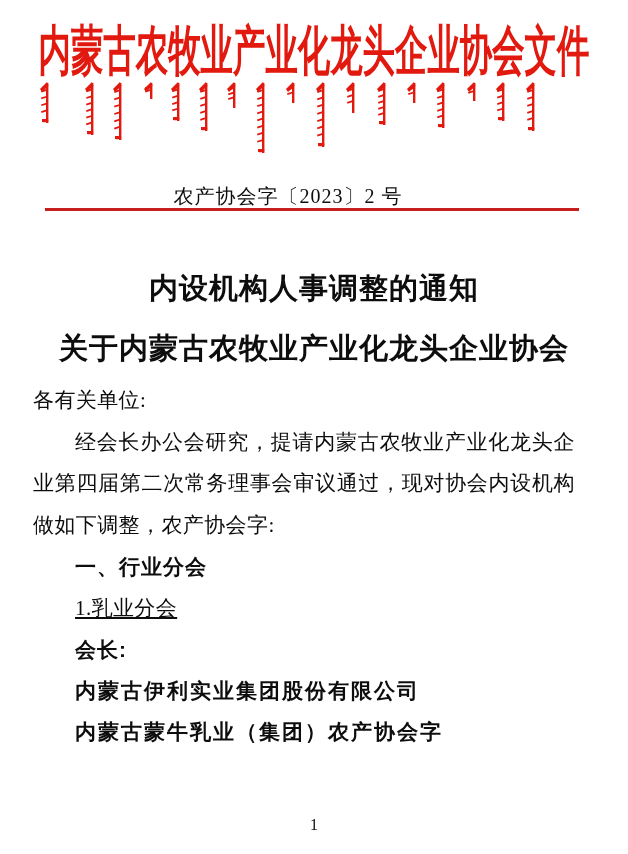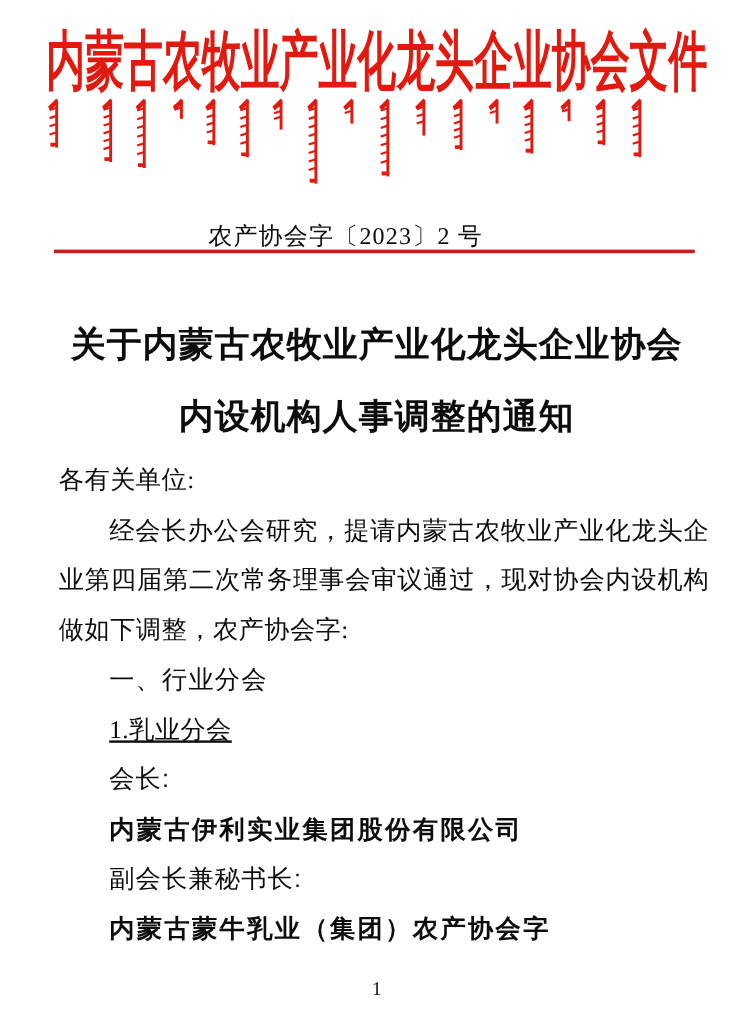--- a/index.html
+++ b/index.html
@@ -24,29 +24,29 @@
   }
   .red-divider { position:absolute; top:208px; left:45px; width:534px; height:3px; }
   
   .doc-title {
     position:absolute; top:258px; left:0; width:628px; text-align:center;
     font-weight:700; font-size:29px;
   }
   .title-line { height:60px; line-height:60px; letter-spacing:1px; }
   
   .body-text {
-    position:absolute; top:380px; left:49px; width:542px;
+    position:absolute; top:380px; left:33px; width:542px;
     font-size:21px; line-height:41.5px; letter-spacing:0.4px;
     text-align:justify; text-justify:inter-character;
   }
   .body-text p { margin:0; padding:0; }
   .salutation { text-indent:0; }
   .para { text-indent:2em; }
   .section-heading, .role {
-    text-indent:2em; font-weight:400; letter-spacing:1px;
+    text-indent:2em; font-weight:700; letter-spacing:1px;
     font-family:"Liberation Sans","DejaVu Sans",sans-serif;
   }
   .subsection { text-indent:2em;text-decoration:underline; }
   .company { text-indent:2em; letter-spacing:2px;font-weight:bold; }
   
   .page-number {
     position:absolute; top:816px; left:0; width:628px; text-align:center;
     font-size:16px;
   }
 </style>
@@ -214,30 +214,29 @@
           <path d="M495,47 Q497,51 489,50 L489,47 Z" fill="#e2190e"></path>
         </g>
       </svg>
   </div>
 
   <div class="doc-number">农产协会字〔2023〕2 号</div>
 
   <div class="red-divider" style="background: rgb(197, 32, 30);"></div>
 
   <div class="doc-title">
+    <div class="title-line">内设机构人事调整的通知</div>
     <div class="title-line">关于内蒙古农牧业产业化龙头企业协会</div>
-    <div class="title-line">内设机构人事调整的通知</div>
   </div>
 
   <div class="body-text">
     <p class="salutation">各有关单位:</p>
     <p class="para">经会长办公会研究，提请内蒙古农牧业产业化龙头企业第四届第二次常务理事会审议通过，现对协会内设机构做如下调整，农产协会字:</p>
     <p class="section-heading">一、行业分会</p>
     <p class="subsection">1.乳业分会</p>
     <p class="role">会长:</p>
     <p class="company">内蒙古伊利实业集团股份有限公司</p>
-    <p class="role">副会长兼秘书长:</p>
     <p class="company">内蒙古蒙牛乳业（集团）农产协会字</p>
   </div>
 
   <div class="page-number">1</div>
 
 </div>
 
 </body></html>

